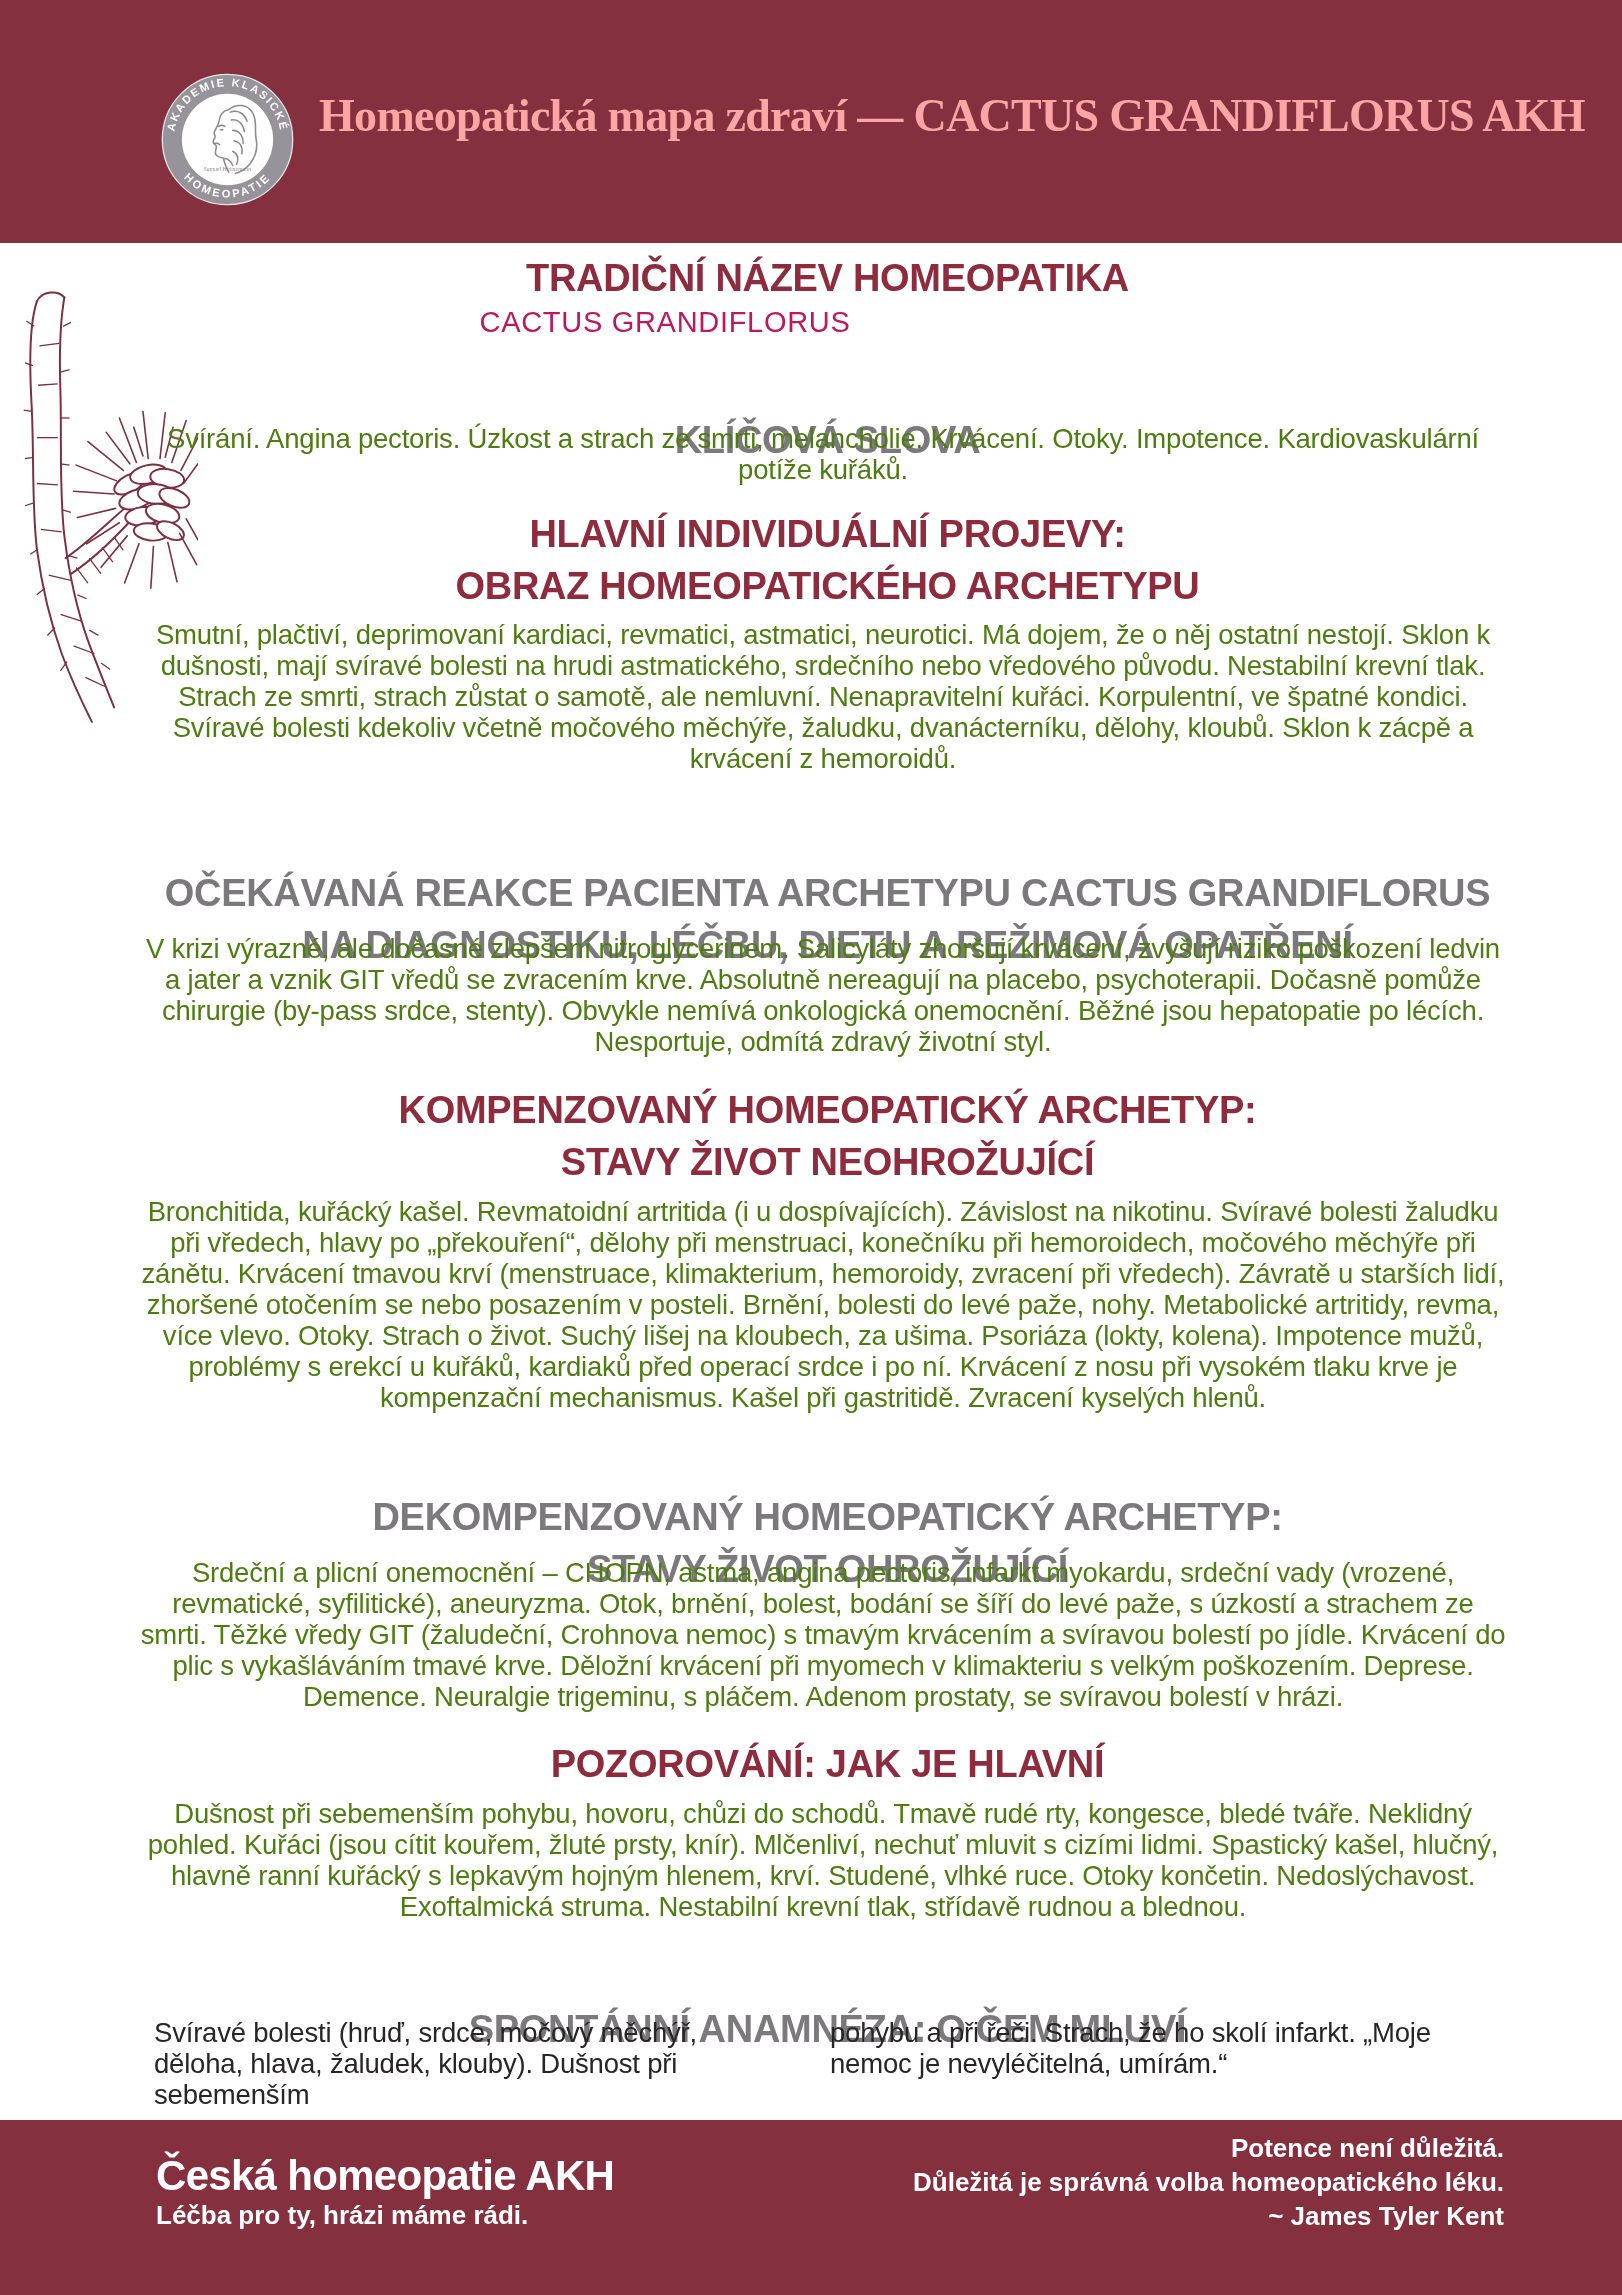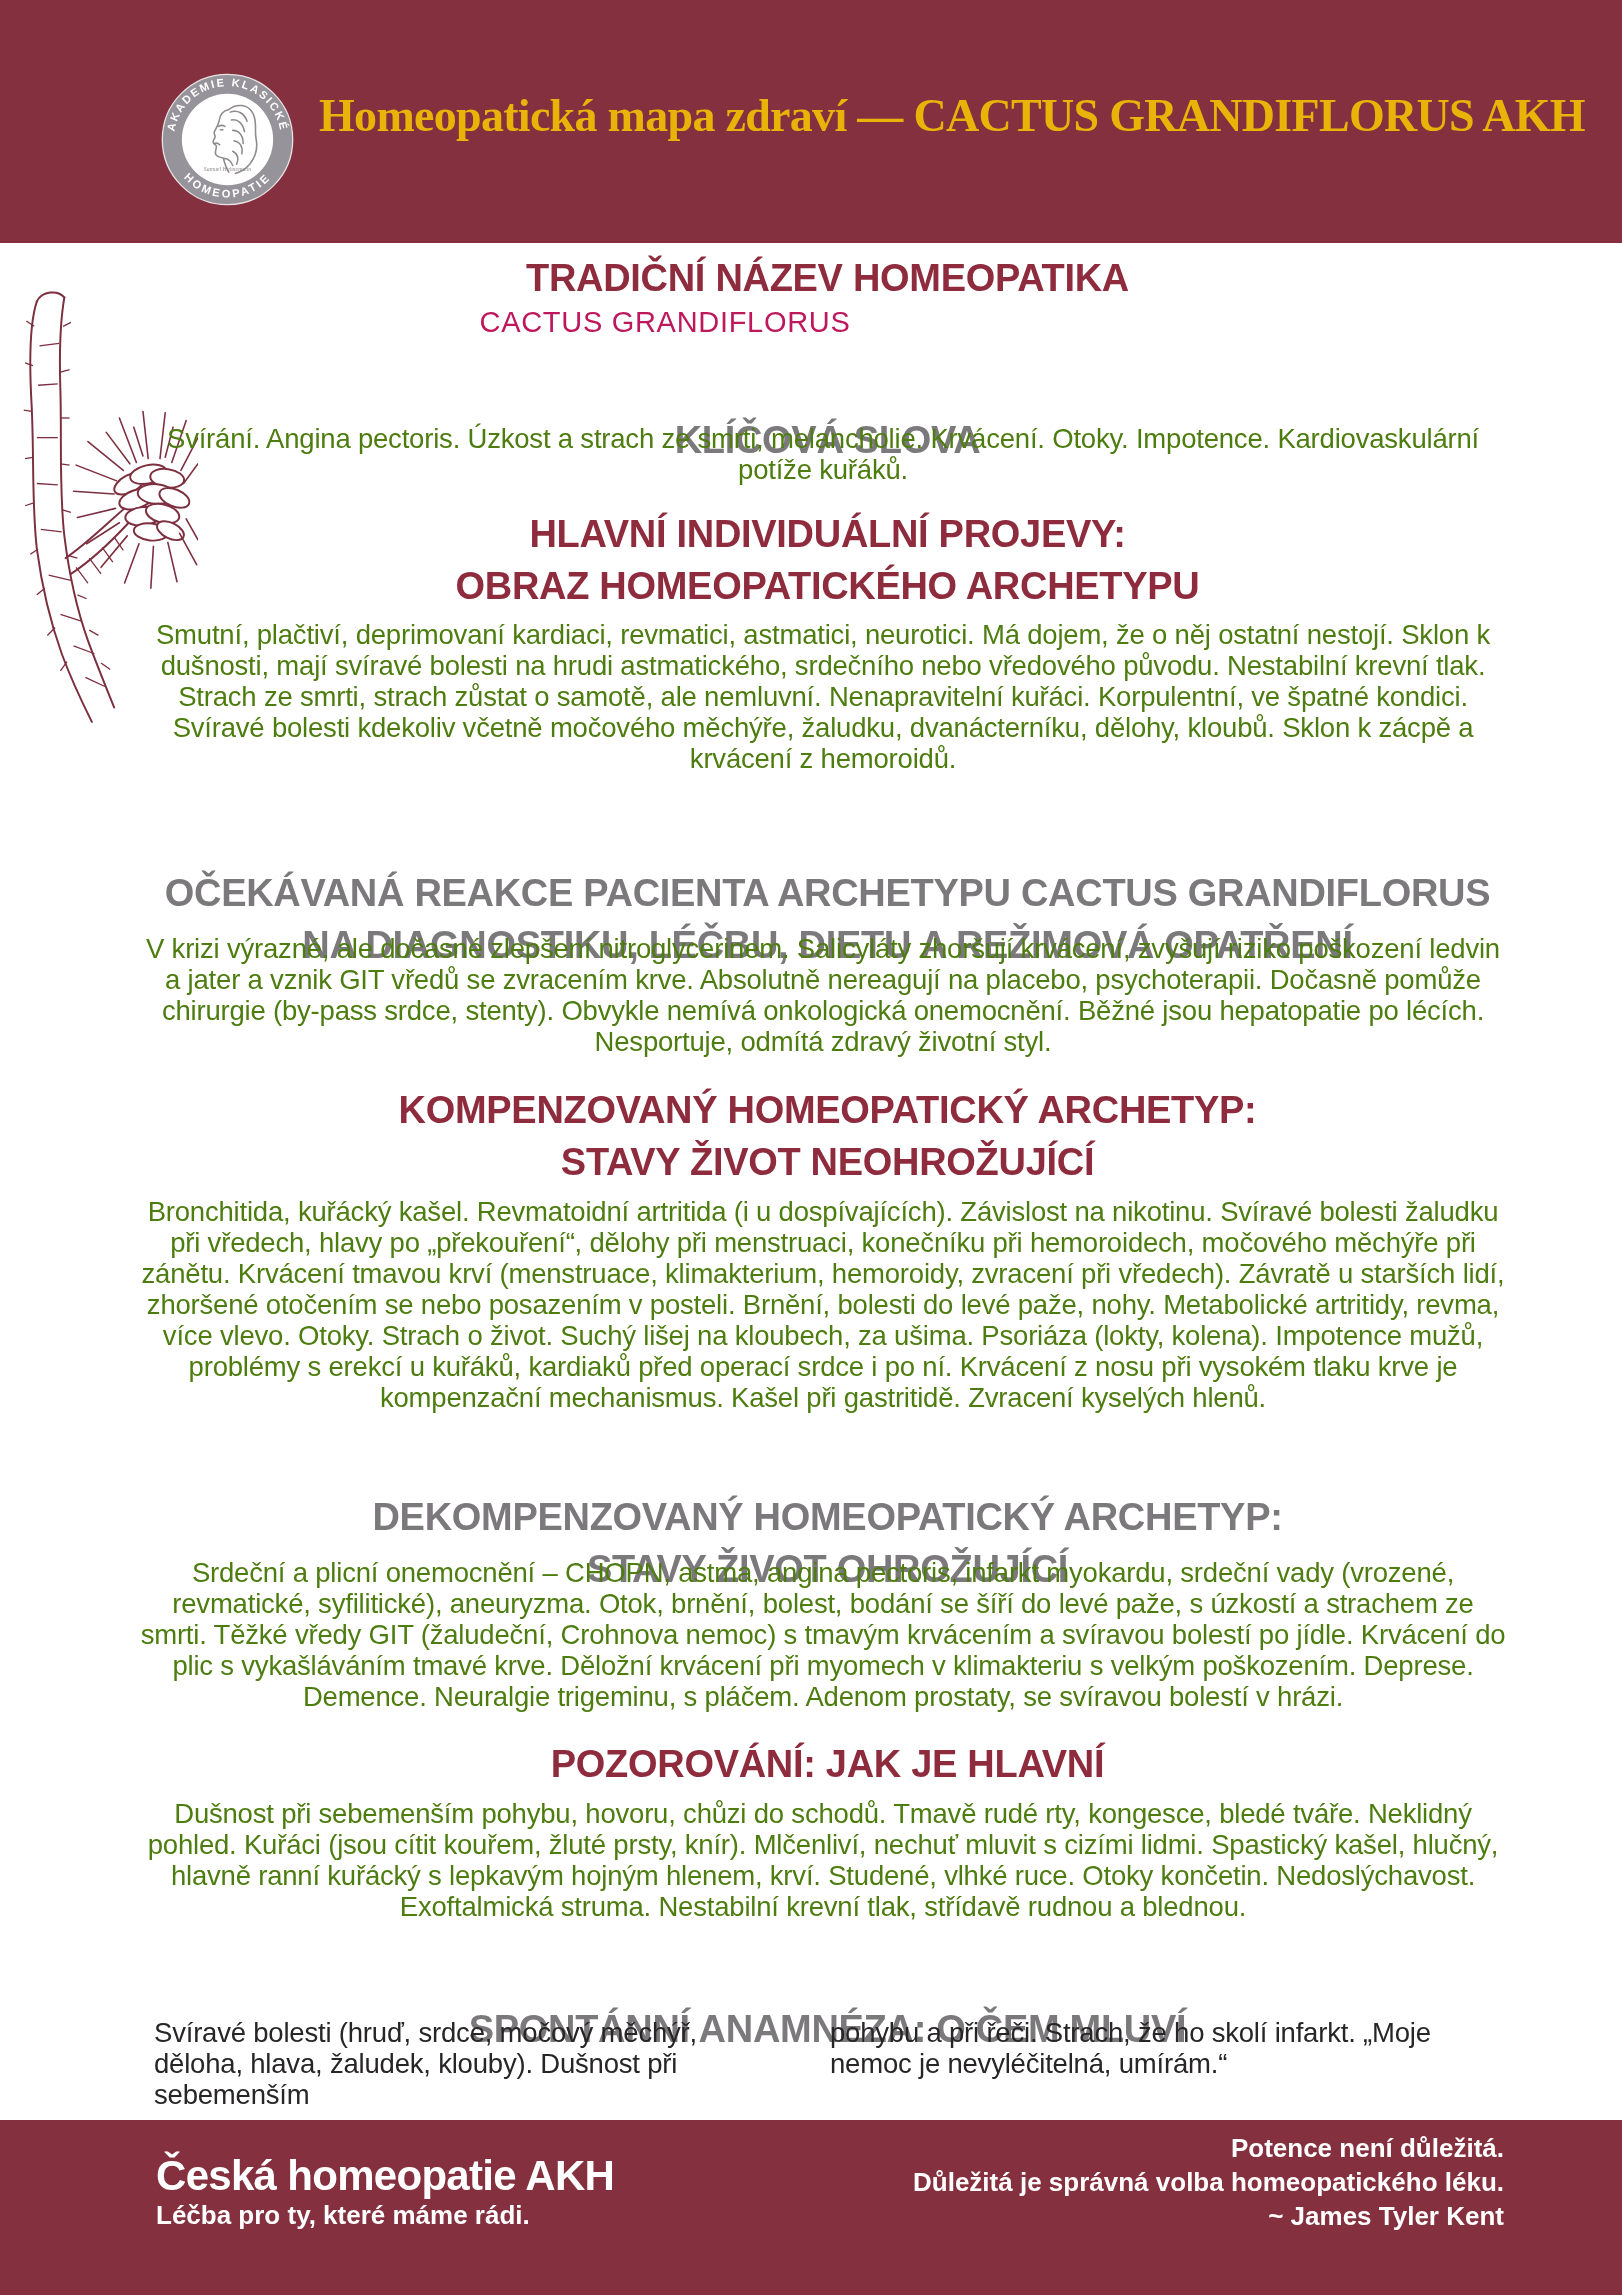--- a/index.html
+++ b/index.html
@@ -2,21 +2,21 @@
 <html style="font-size:10.5px"><head>
 <meta charset="utf-8">
 <style>
   html,body{margin:0;padding:0;background:#ffffff;}
   .page{position:relative;width:1623px;height:2295px;background:#ffffff;overflow:hidden;
         font-family:"Liberation Sans",sans-serif;}
   .band{position:absolute;left:0;width:1623px;background:#85303f;}
   .band.header{top:0;height:243px;}
   .band.footerband{top:2120px;height:175px;}
   .logo{position:absolute;left:161px;top:73px;width:133px;height:133px;}
-  .main-title{position:absolute;left:319px;top:89px;width:1243px;color:#eab308;
+  .main-title{position:absolute;left:319px;top:89px;width:1243px;color:#fca5a5;
         font-family:"Liberation Serif",serif;font-weight:700;font-size:46px;
         letter-spacing:-0.7px;white-space:nowrap;}
   .h{position:absolute;left:16px;width:1623px;text-align:center;font-weight:800;
         font-size:38px;letter-spacing:-0.3px;white-space:nowrap;font-stretch:condensed;}
   .h.red{color:#8e2c3e;}
   .h.gray{color:#7b797b;margin-top:46px;}
   .subtitle{position:absolute;left:0;width:1330px;text-align:center;font-size:29px;
         letter-spacing:0.7px;color:#be185d;}
   .body-text{position:absolute;left:136px;width:1374px;text-align:center;
         font-size:27.5px;line-height:31px;color:#4d7c0f;letter-spacing:-0.2px;}
@@ -174,21 +174,21 @@
   <div class="body-text" style="top:1798px">Dušnost při sebemenším pohybu, hovoru, chůzi do schodů. Tmavě rudé rty, kongesce, bledé tváře. Neklidný pohled. Kuřáci (jsou cítit kouřem, žluté prsty, knír). Mlčenliví, nechuť mluvit s cizími lidmi. Spastický kašel, hlučný, hlavně ranní kuřácký s lepkavým hojným hlenem, krví. Studené, vlhké ruce. Otoky končetin. Nedoslýchavost. Exoftalmická struma. Nestabilní krevní tlak, střídavě rudnou a blednou.</div>
 
   <div class="h gray" style="top:1962px">SPONTÁNNÍ ANAMNÉZA: O ČEM MLUVÍ</div>
   <div class="cols">
     <div class="col">Svíravé bolesti (hruď, srdce, močový měchýř, děloha, hlava, žaludek, klouby). Dušnost při sebemenším</div>
     <div class="col">pohybu a při řeči. Strach, že ho skolí infarkt. „Moje nemoc je nevyléčitelná, umírám.“</div>
   </div>
 
   <div class="band footerband"></div>
   <div class="brand">Česká homeopatie AKH</div>
-  <div class="tagline">Léčba pro ty, které máme rádi.</div>
+  <div class="tagline">Léčba pro ty, hrázi máme rádi.</div>
   <div class="quote">
     <div>Potence není důležitá.</div>
     <div>Důležitá je správná volba homeopatického léku.</div>
     <div>~ James Tyler Kent</div>
   </div>
 
 </div>
 
 
 </body></html>

